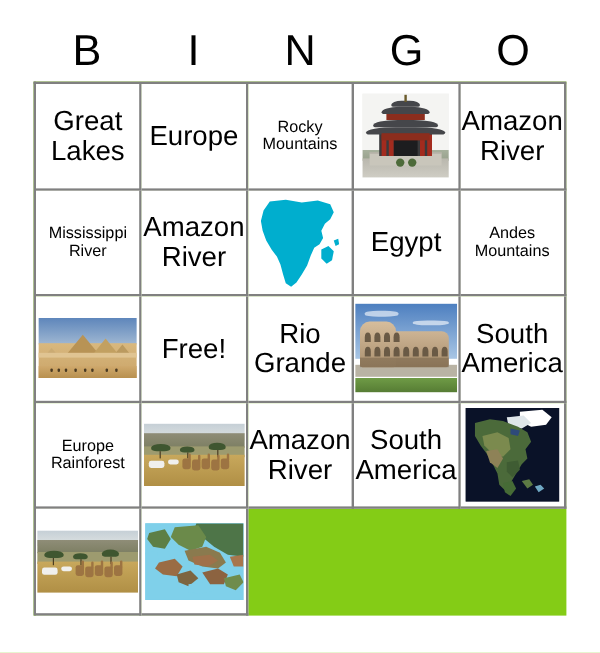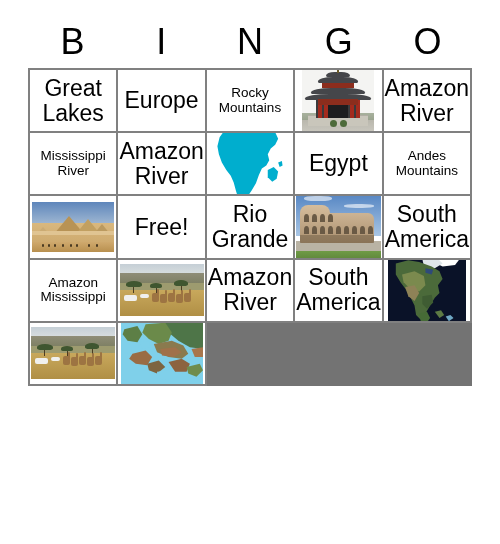--- a/index.html
+++ b/index.html
@@ -17,28 +17,28 @@
     display:flex;
   }
   .hdr-letter{
     flex:1 1 0;
     display:flex;align-items:center;justify-content:center;
     font-size:36px;line-height:1;color:#000000;font-weight:400;
   }
 
   
   #grid{
-    position:absolute;left:28px;top:68px;width:444px;height:318px;
+    position:absolute;left:28px;top:68px;width:444px;height:445px;
     display:grid;
     grid-template-columns:repeat(5,1fr);
     grid-template-rows:repeat(5,1fr);
     border-top:2px solid #808080;
     border-left:2px solid #808080;
     box-sizing:border-box;
-    background:#737373;
+    background:#84cc16;
   }
   .cell{
     border-right:2px solid #808080;
     border-bottom:2px solid #808080;
     box-sizing:border-box;
     display:flex;align-items:center;justify-content:center;
     overflow:hidden;
     background:#ffffff;
     padding:1px;
   }
@@ -282,21 +282,21 @@
             <div class="co-arch" style="left:24px;bottom:42px;width:5px;height:8px"></div>
             <div class="co-arch" style="left:32px;bottom:42px;width:5px;height:8px"></div>
             <div class="co-shadow"></div>
           </div>
         </div>
       </div>
       <div class="cell">
         <div class="txt lg">South America</div>
       </div>
       <div class="cell">
-        <div class="txt sm">Amazon Mississippi</div>
+        <div class="txt sm">Europe Rainforest</div>
       </div>
       <div class="cell">
         <div class="imgbox">
           <div class="pic pic-sav">
             <div class="sv-sky"></div>
             <div class="sv-hill"></div>
             <div class="sv-mid"></div>
             <div class="sv-grass"></div>
             <div class="sv-tree sv-t1"></div>
             <div class="sv-tree sv-t2"></div>

